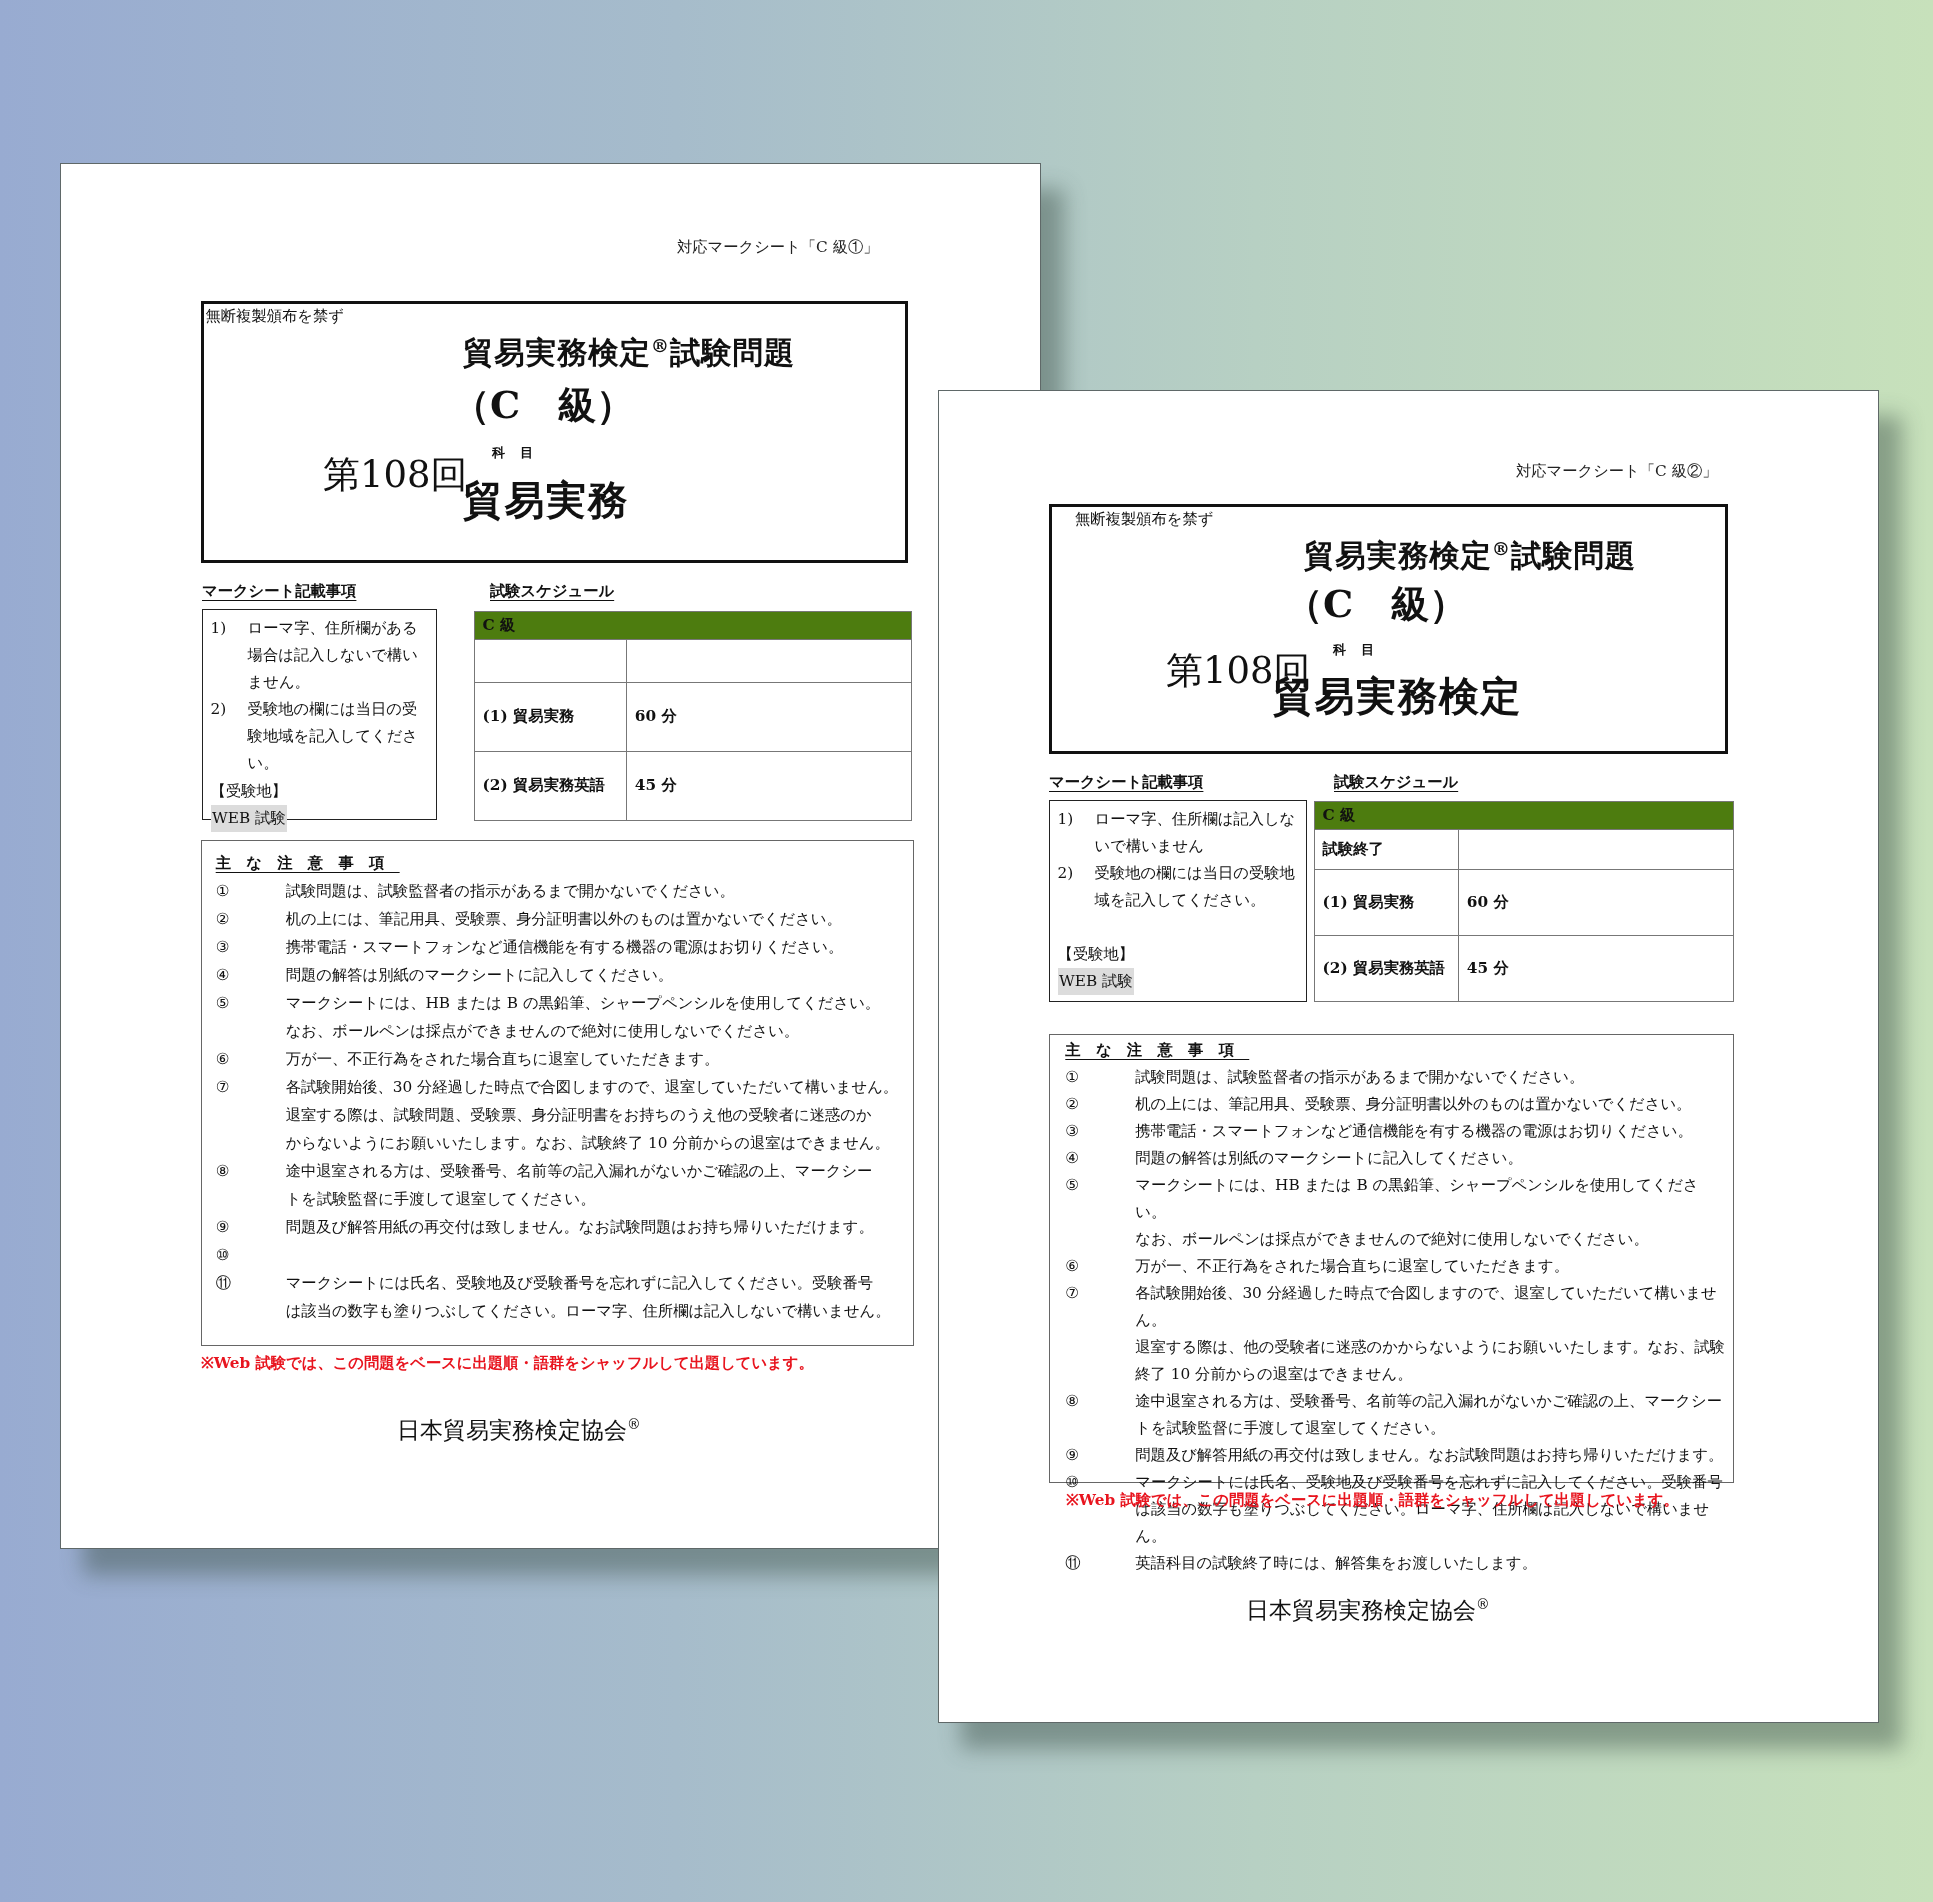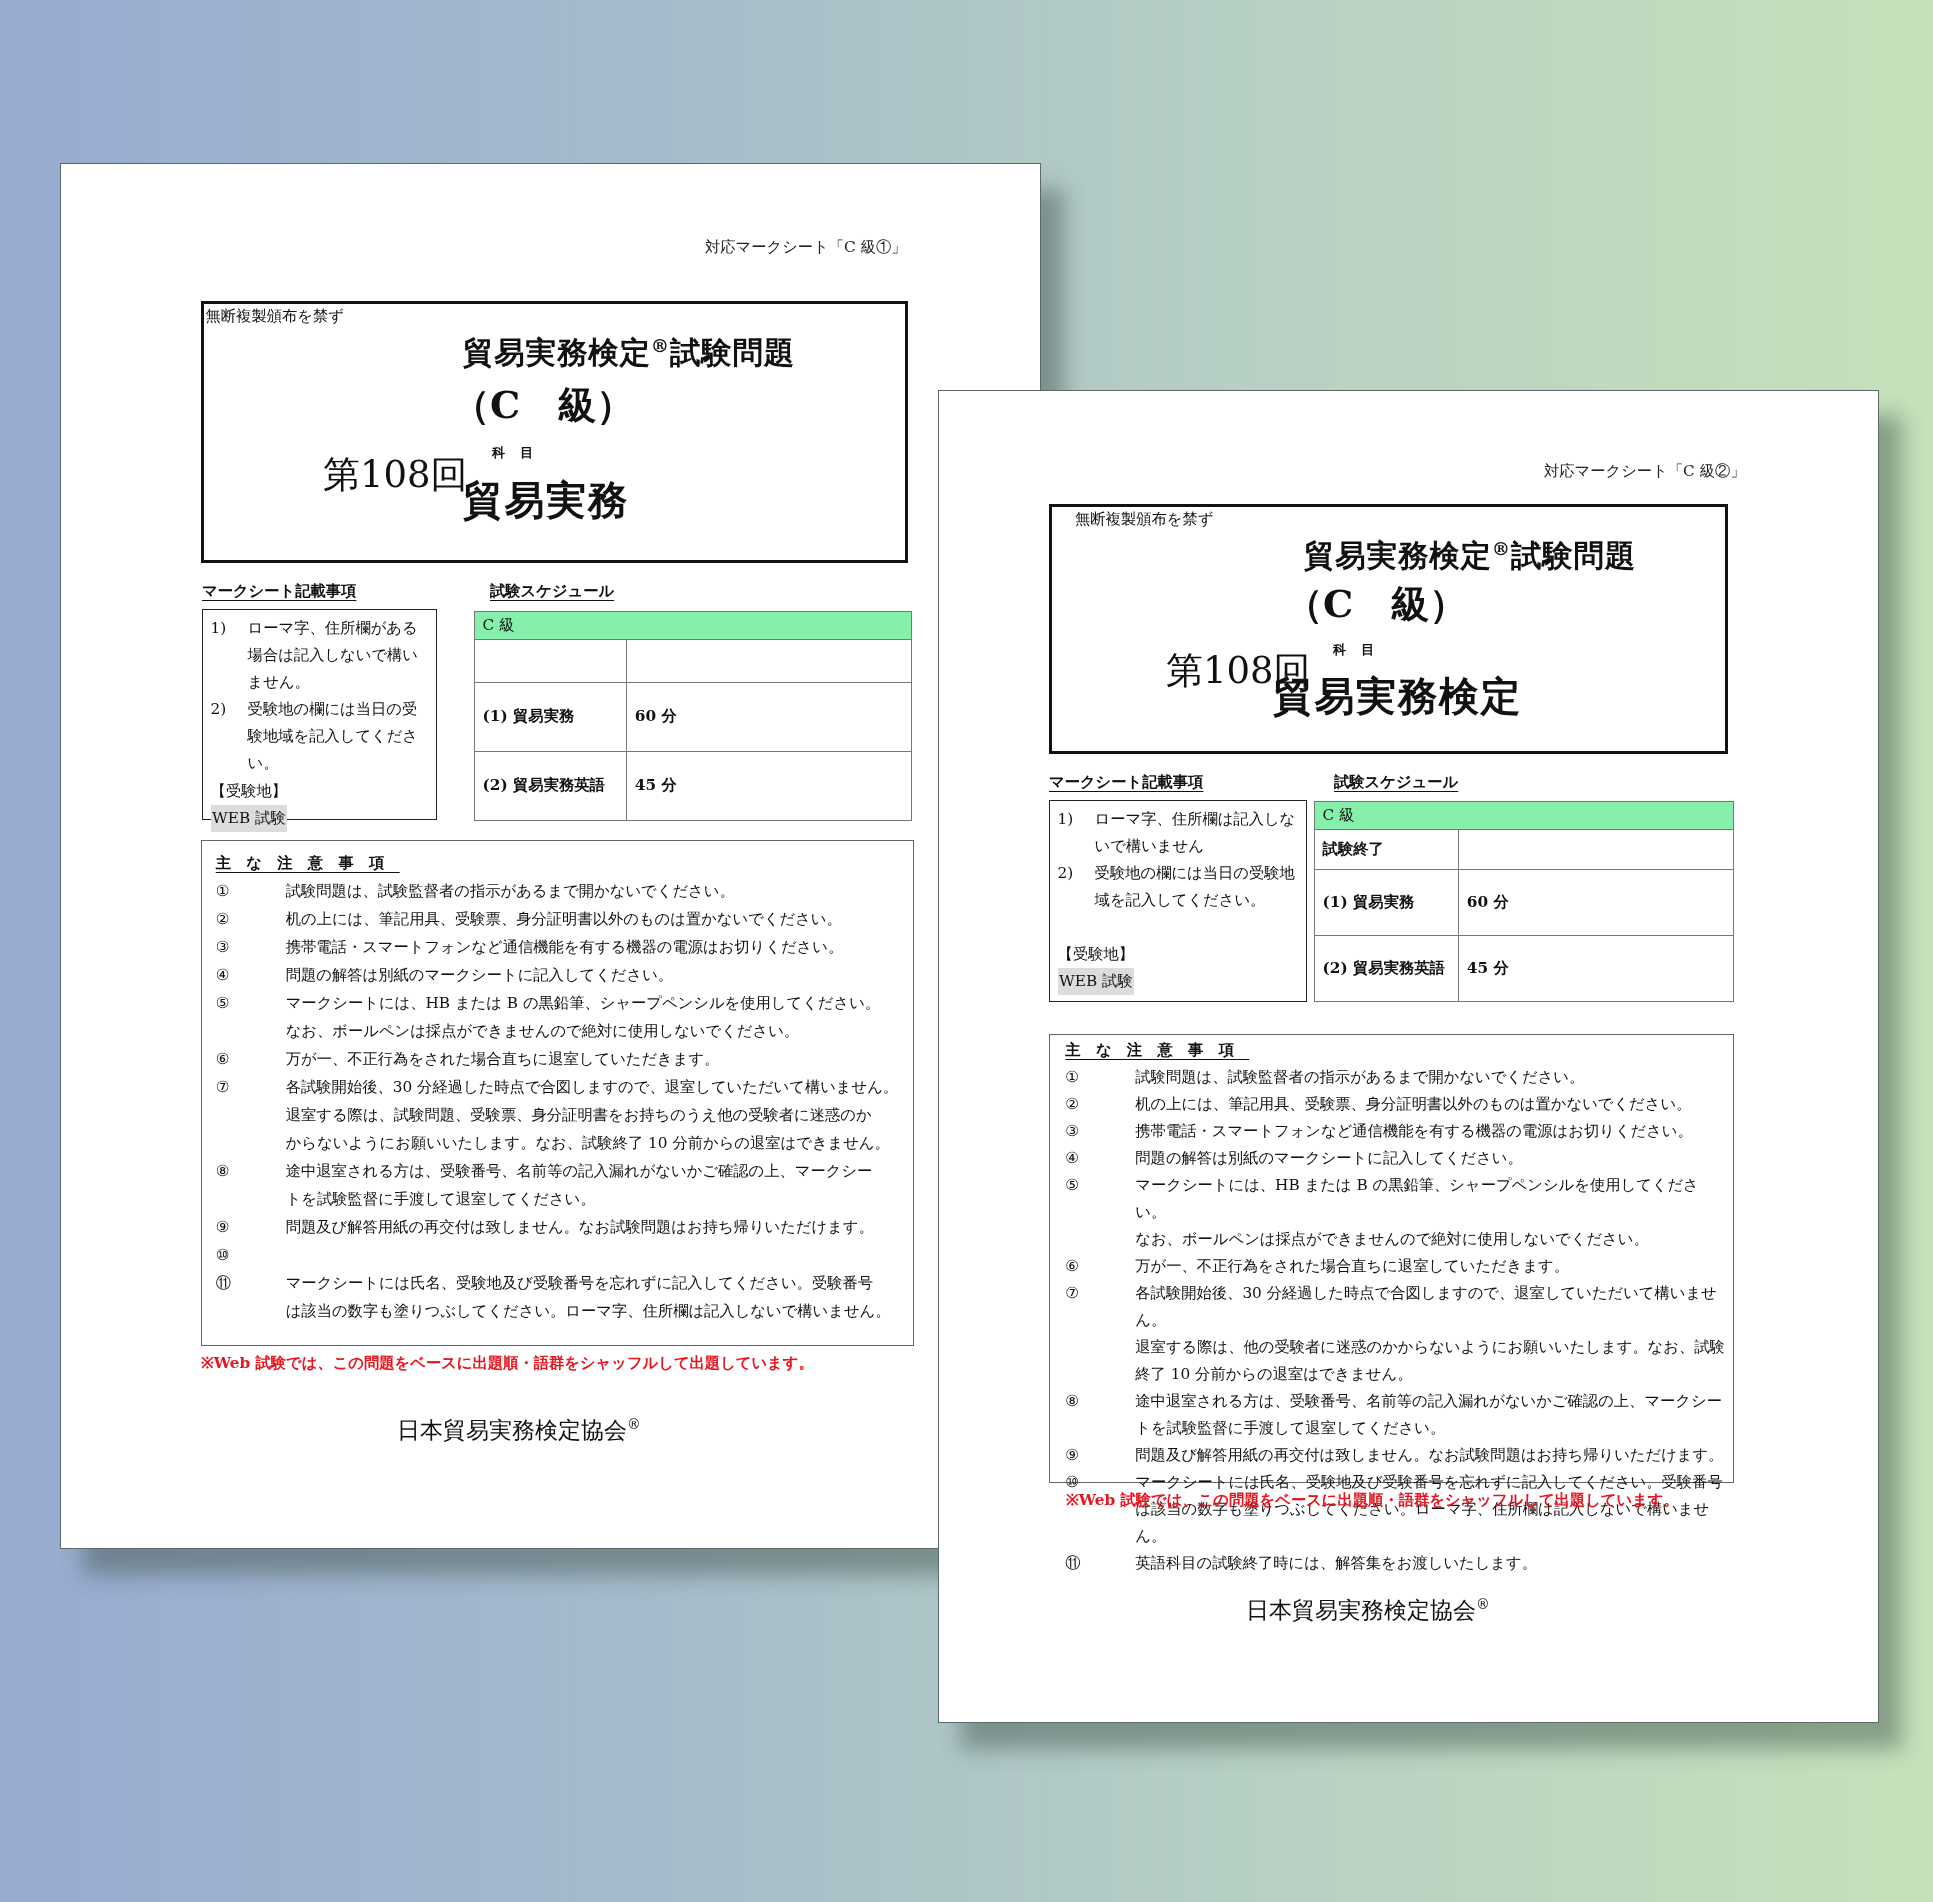--- a/index.html
+++ b/index.html
@@ -12,40 +12,40 @@
   .page {
     position: absolute; background: #fff;
     border: 1.5px solid #5f6868;
     box-shadow: 23px 26px 20px rgba(60, 80, 70, 0.45);
     box-sizing: border-box;
   }
   #page-left  { left: 60px;  top: 163px; width: 981px; height: 1386px; z-index: 1; }
   #page-right { left: 938px; top: 390px; width: 941px; height: 1333px; z-index: 2; padding-left: 15px; }
 
   .abs { position: absolute; white-space: nowrap; }
-  .ref { font-size: 15.3px; color: #222; margin-left: 28px; }
+  .ref { font-size: 15.3px; color: #222; }
   .hbox { position: absolute; border: 3.1px solid #111; box-sizing: border-box; }
   .nocopy { position: absolute; left: 1.5px; top: 1.5px; font-size: 15.3px; }
   .title1 { position: absolute; font-size: 30.5px; font-weight: bold; letter-spacing: 0.8px; }
   .title1 sup { font-size: 18.3px; vertical-align: 10.7px; }
   .grade { position: absolute; font-size: 38px; font-weight: bold; }
   .round { position: absolute; font-size: 37px; margin-top: 32px; }
   .kamoku { position: absolute; font-size: 13px; font-weight: bold; letter-spacing: 15.3px; }
   .subject { position: absolute; font-size: 40px; font-weight: bold; letter-spacing: 1.5px; }
 
   .sec-label { position: absolute; font-size: 15.3px; font-weight: bold; text-decoration: underline; text-underline-offset: 3.8px; }
   .notes-box { position: absolute; border: 1.5px solid #222; box-sizing: border-box; padding: 4.6px 7.6px; font-size: 15.3px; line-height: 27px; }
   .notes-box .item { display: flex; }
   .notes-box .num { width: 37px; flex: none; }
   .notes-box .venue-label { margin-top: 1.5px; }
   .notes-box .venue { display: inline-block; background: #dcdcdc; padding: 0 1.5px; }
 
   table.sched { position: absolute; border-collapse: collapse; font-size: 15.3px; }
   table.sched td { border: 1.5px solid #777; padding: 0 7.6px; vertical-align: middle; font-weight: bold; }
-  table.sched tr.hdr td { background: #86efac; font-weight: normal; }
+  table.sched tr.hdr td { background: #4d7c0f; font-weight: bold; }
   table.sched td.dur { font-weight: bold; }
 
   .prec-box { position: absolute; border: 1.5px solid #666; box-sizing: border-box; padding: 7.6px 12.2px 0 13.7px; font-size: 15.3px; line-height: 28px; }
   .prec-title { font-weight: bold; letter-spacing: 15.3px; text-decoration: underline; text-underline-offset: 3.8px; display: inline-block; }
   .prec-item { display: flex; }
   .prec-item .mark { width: 34px; flex: none; }
   .prec-item .txt { white-space: pre-wrap; margin-left: 36px; }
   .u { text-decoration: underline; text-underline-offset: 3.1px; }
 
   .red-note { position: absolute; color: #e8141e; font-size: 15.3px; font-weight: bold; white-space: nowrap; }

